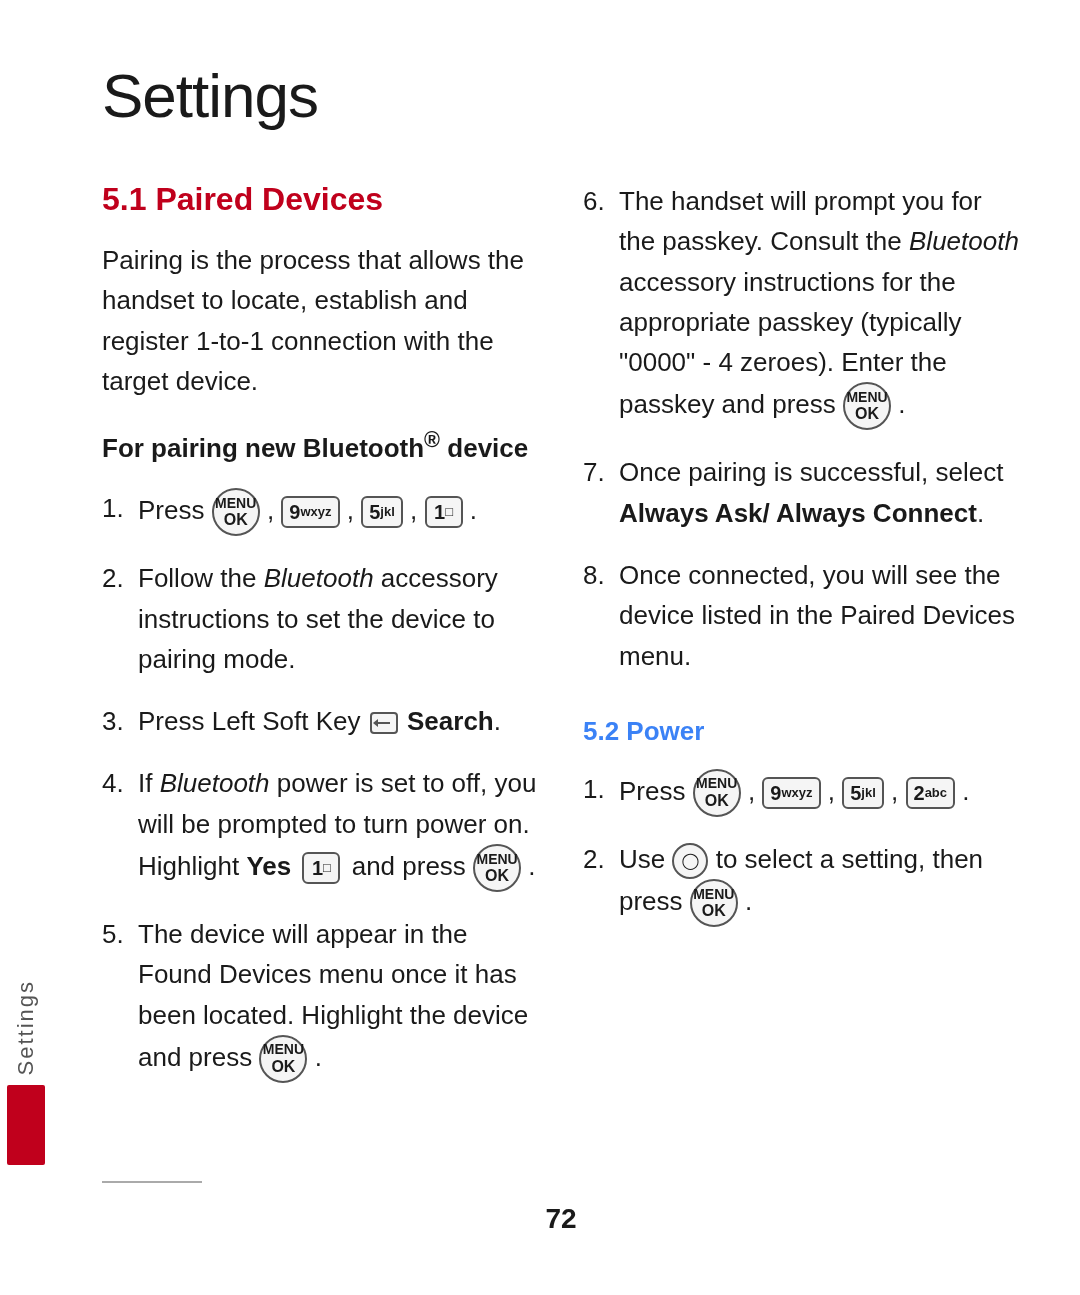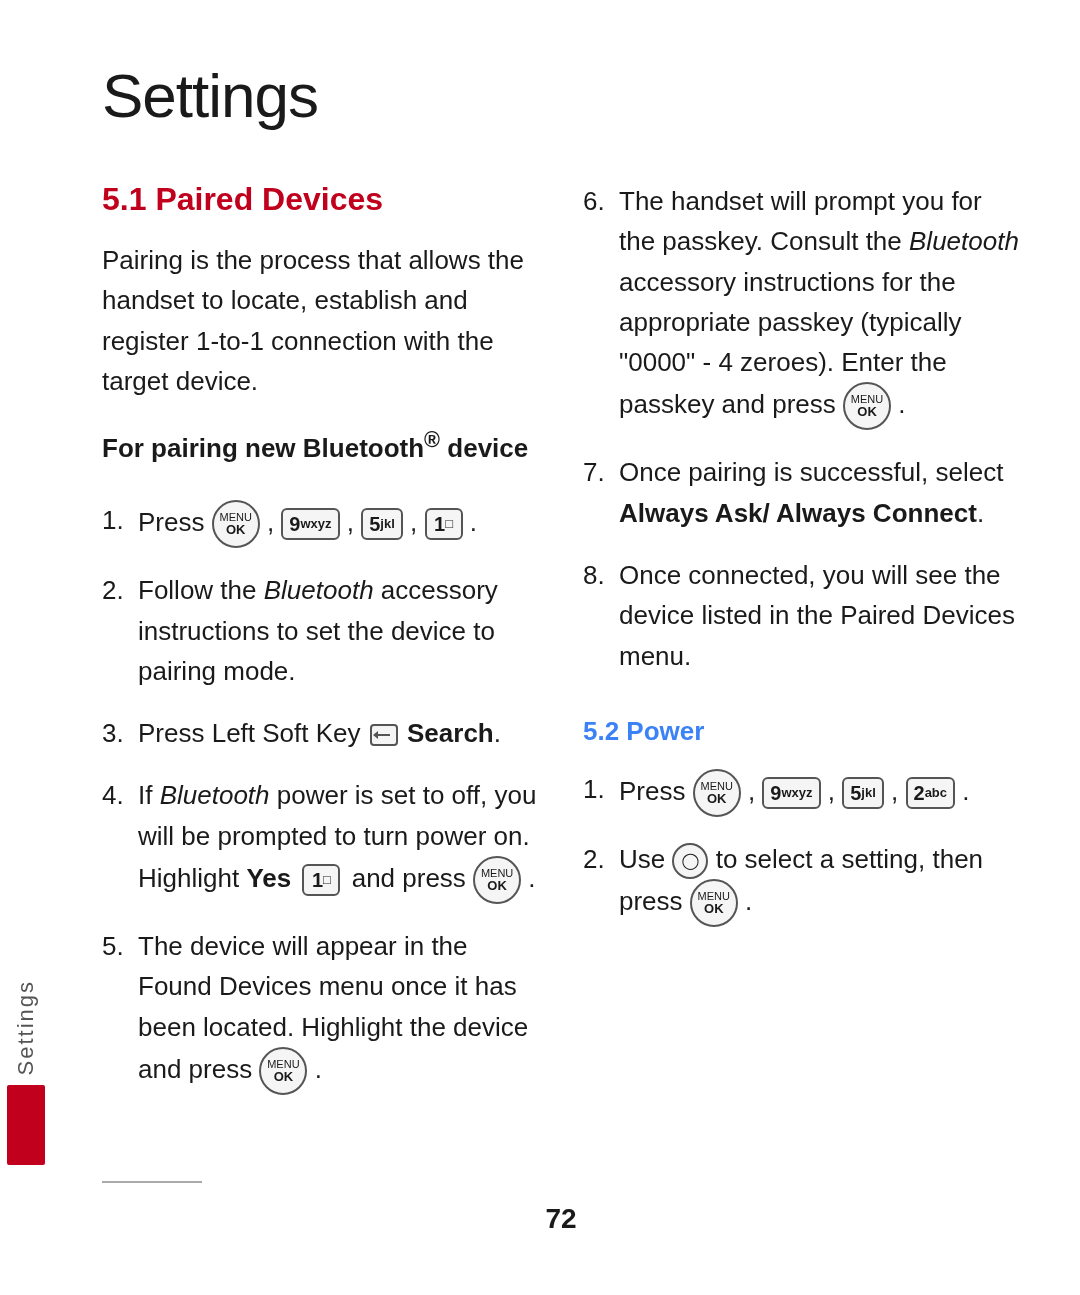--- a/index.html
+++ b/index.html
@@ -100,21 +100,21 @@
       font-size: 26px;
       line-height: 1.55;
       color: #1a1a1a;
       margin-bottom: 24px;
     }
 
     .bold-heading {
       font-size: 26px;
       font-weight: 700;
       color: #1a1a1a;
-      margin-bottom: 34px;
+      margin-bottom: 22px;
       margin-top: 10px;
       line-height: 1.4;
     }
 
     .step-item {
       font-size: 26px;
       line-height: 1.55;
       color: #1a1a1a;
       margin-bottom: 22px;
       display: flex;
@@ -159,27 +159,27 @@
       height: 48px;
       font-size: 12px;
       font-weight: 700;
       color: #1a1a1a;
       background: #f5f5f5;
       vertical-align: middle;
       line-height: 1.1;
     }
 
     .key-menu-ok .top-text {
-      font-size: 11px;
-      font-weight: 400;
+      font-size: 14px;
+      font-weight: 700;
       text-align: center;
     }
 
     .key-menu-ok .bottom-text {
-      font-size: 13px;
+      font-size: 16px;
       font-weight: 700;
       text-align: right;
     }
 
     .nav-circle {
       display: inline-flex;
       align-items: center;
       justify-content: center;
       border: 2px solid #555;
       border-radius: 50%;

